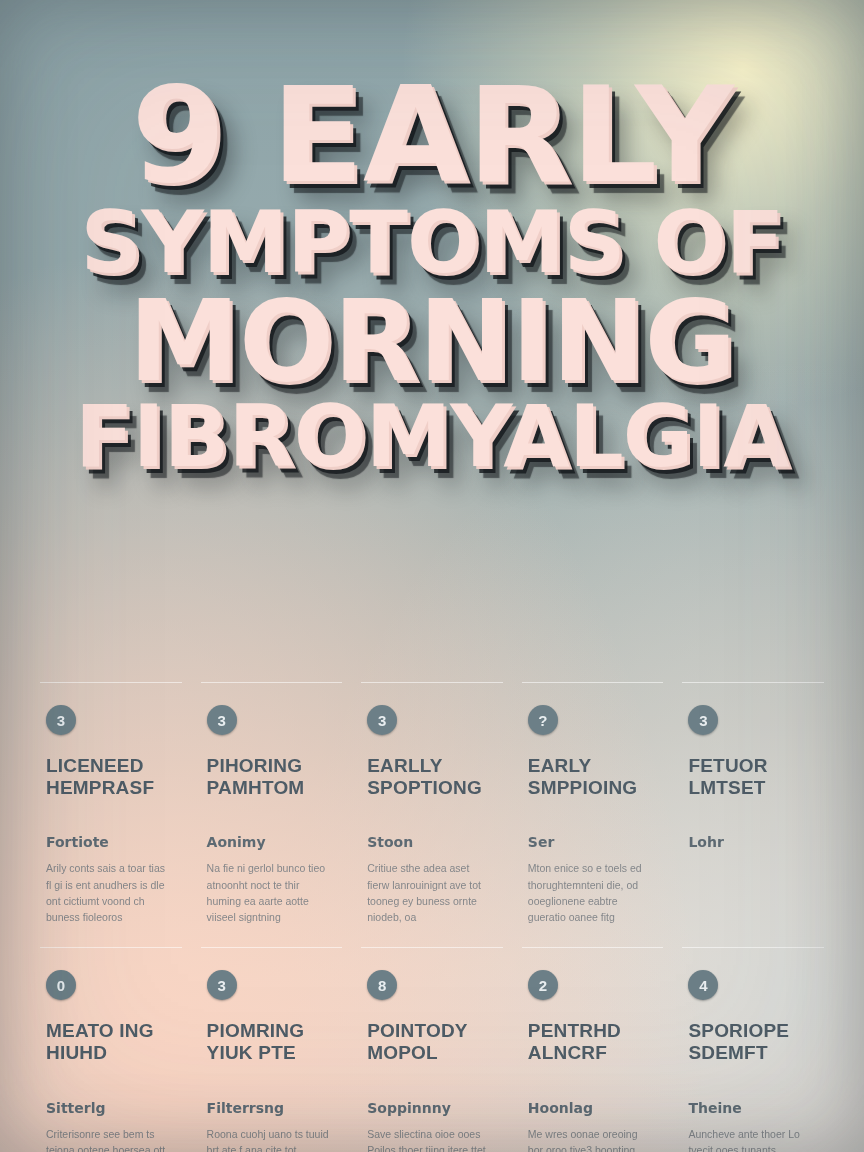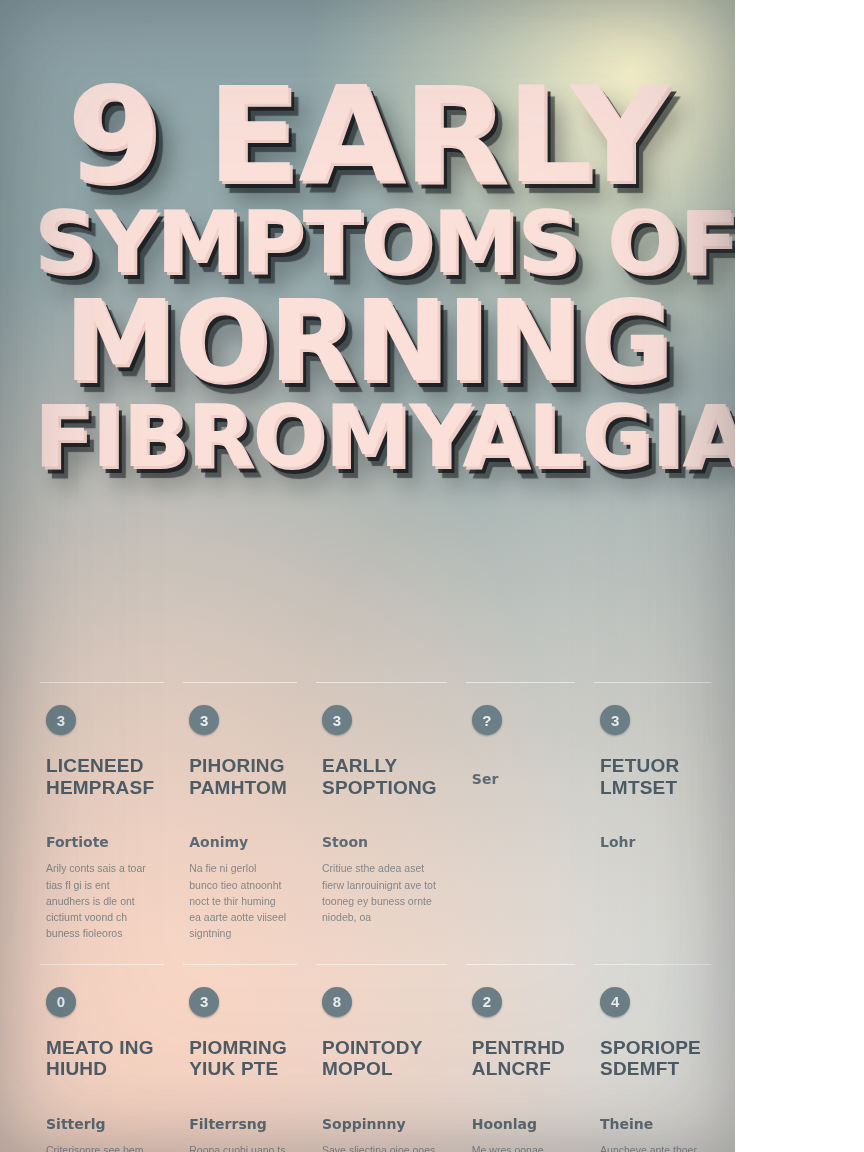--- a/index.html
+++ b/index.html
@@ -9,21 +9,21 @@
   }
   body {
     width: 864px;
     height: 1152px;
     font-family: "Liberation Sans", sans-serif;
     overflow: hidden;
   }
 
   #poster {
     position: relative;
-    width: 735px;
+    width: 864px;
     height: 1152px;
     background:
       radial-gradient(circle at 86% 6%, rgba(255,248,205,0.95) 0%, rgba(255,248,205,0.45) 12%, rgba(255,248,205,0.0) 26%),
       radial-gradient(ellipse at 18% 96%, rgba(252,214,196,0.95) 0%, rgba(250,214,198,0.55) 26%, rgba(250,220,205,0.0) 55%),
       radial-gradient(ellipse at 92% 86%, rgba(215,222,221,0.8) 0%, rgba(215,222,221,0.0) 45%),
       linear-gradient(176deg, #8fa6ab 0%, #95a9ac 22%, #a7b4b2 44%, #c4bfb6 64%, #e6d3c6 82%, #f4ddd1 100%);
     overflow: hidden;
   }
   
   #poster::after {
@@ -149,21 +149,23 @@
 
     <div class="card">
       <div class="badge">3</div>
       <div class="card-title">EARLLY SPOPTIONG</div>
       <div class="card-sub">Stoon</div>
       <div class="card-body">Critiue sthe adea aset fierw lanrouinignt ave tot tooneg ey buness ornte niodeb, oa</div>
     </div>
 
     <div class="card">
       <div class="badge">?</div>
+      <div class="card-title">EARLY SMPPIOING</div>
       <div class="card-sub">Ser</div>
+      <div class="card-body">Mton enice so e toels ed thorughtemnteni die, od ooeglionene eabtre gueratio oanee fitg</div>
     </div>
 
     <div class="card">
       <div class="badge">3</div>
       <div class="card-title">FETUOR LMTSET</div>
       <div class="card-sub">Lohr</div>
     </div>
 
     <div class="card row2-card">
       <div class="badge">0</div>

